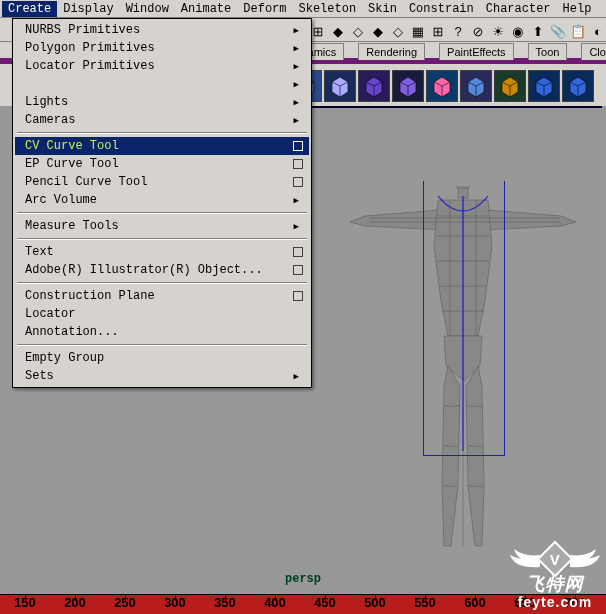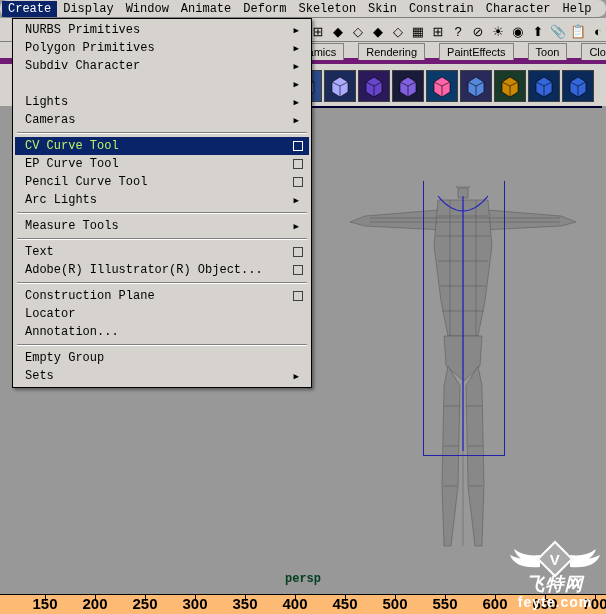--- a/index.html
+++ b/index.html
@@ -14,21 +14,20 @@
   
   .menubar {
     background: #d6d3ce;
     height: 18px;
     display: flex;
     align-items: center;
     padding: 0 2px;
     border-bottom: 1px solid #808080;
     font-size: 12px;
     font-family: "Courier New", monospace;
-    border-radius: 8px;
   }
   .menubar .mi { padding: 1px 6px; cursor: default; }
   .menubar .mi.active { background: #0a246a; color: #fff; }
   
   .tabrow {
     background: #d6d3ce;
     height: 22px;
     display: flex;
     align-items: flex-start;
     padding-left: 280px;
@@ -149,28 +148,27 @@
     height: 1px;
     border-top: 1px solid #808080;
     border-bottom: 1px solid #fff;
     margin: 3px 2px;
   }
   
   .ruler {
     position: absolute;
     left: 0; right: 0; bottom: 0;
     height: 20px;
-    background: #fdba74;
+    background: #b91c1c;
     border-top: 1px solid #000;
     display: flex;
     font-family: Arial, sans-serif;
-    font-size: 15px;
+    font-size: 13px;
     font-weight: bold;
     overflow: hidden;
-    padding-left: 20px;
   }
   .rtick {
     flex: 0 0 50px;
     text-align: center;
     position: relative;
   }
   .rtick::before {
     content: "";
     position: absolute;
     left: 50%; top: 0;
@@ -361,21 +359,21 @@
 <div class="dropmenu" id="dropmenu">
     <div class="mitem">
       <span class="label">NURBS Primitives</span>
       <span class="sub">▶</span>
     </div>
     <div class="mitem">
       <span class="label">Polygon Primitives</span>
       <span class="sub">▶</span>
     </div>
     <div class="mitem">
-      <span class="label">Subdiv Character</span>
+      <span class="label">Locator Primitives</span>
       <span class="sub">▶</span>
     </div>
     <div class="mitem">
       <span class="sub">▶</span>
     </div>
     <div class="mitem">
       <span class="label">Lights</span>
       <span class="sub">▶</span>
     </div>
     <div class="mitem">
@@ -389,21 +387,21 @@
     </div>
     <div class="mitem">
       <span class="label">EP Curve Tool</span>
       <span class="opt"></span>
     </div>
     <div class="mitem">
       <span class="label">Pencil Curve Tool</span>
       <span class="opt"></span>
     </div>
     <div class="mitem">
-      <span class="label">Arc Lights</span>
+      <span class="label">Arc Volume</span>
       <span class="sub">▶</span>
     </div>
     <div class="msep"></div>
     <div class="mitem">
       <span class="label">Measure Tools</span>
       <span class="sub">▶</span>
     </div>
     <div class="msep"></div>
     <div class="mitem">
       <span class="label">Text</span>

